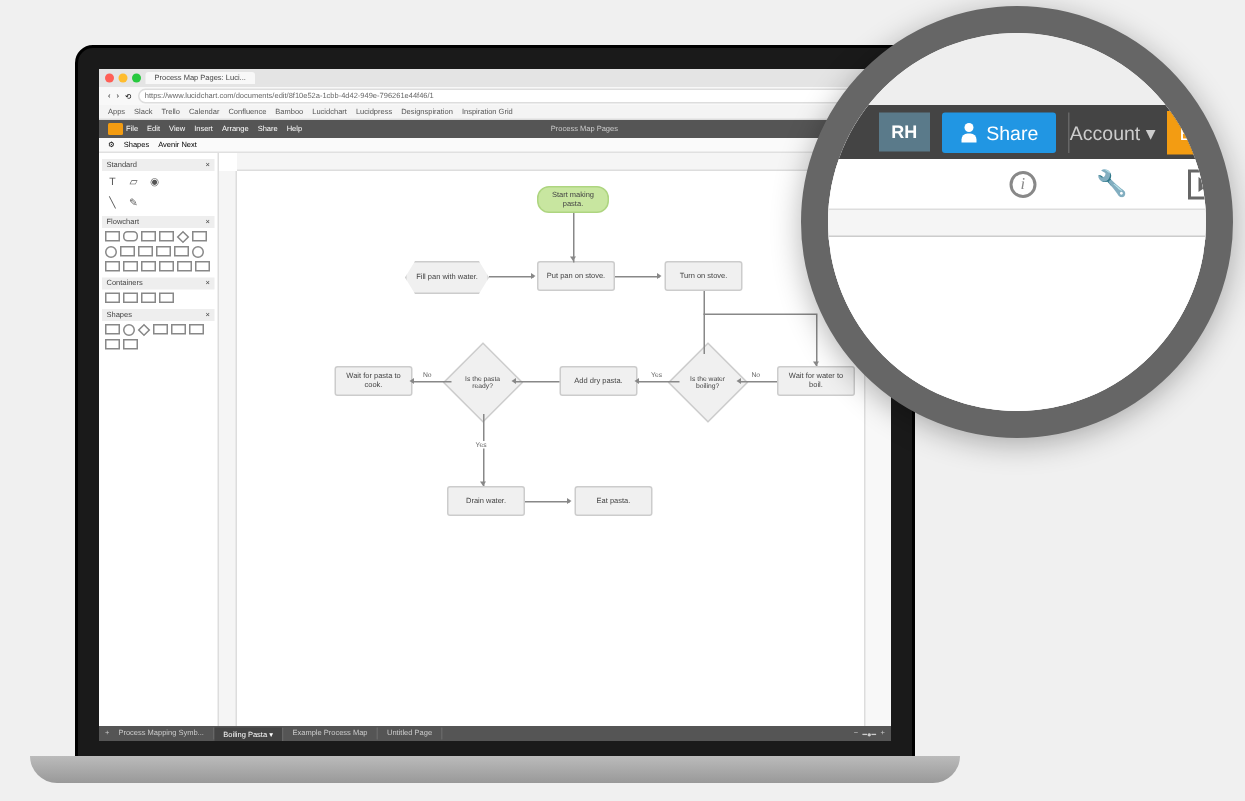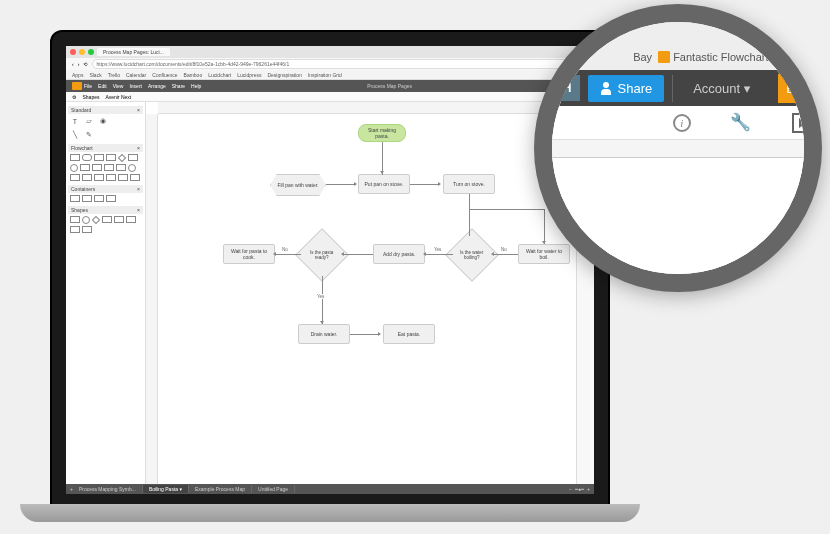--- a/index.html
+++ b/index.html
@@ -76,21 +76,21 @@
 
 
 .magnify-wrap { position: absolute; right: 8px; top: 4px; width: 288px; height: 288px; border-radius: 50%; background: #fff; border: 18px solid #666; box-shadow: 0 4px 20px rgba(0,0,0,0.3); overflow: hidden; }
 .magnify { width: 100%; height: 100%; position: relative; background: #eee; }
 .mag-top { position: absolute; top: 22px; left: -20px; right: -20px; background: #eee; height: 26px; display: flex; align-items: center; justify-content: flex-end; padding-right: 50px; font-size: 11px; gap: 6px; }
 .bm-item { display: flex; align-items: center; gap: 3px; color: #555; }
 .bm-icon { width: 12px; height: 12px; background: #f39c12; border-radius: 1px; }
 .mag-bar { position: absolute; top: 48px; left: -20px; right: -20px; height: 36px; background: #444; display: flex; align-items: center; justify-content: flex-end; gap: 8px; padding-right: 8px; }
 .rh-badge { background: #5a7a8a; color: #fff; padding: 6px 8px; font-size: 12px; font-weight: bold; }
 .share-btn { background: #2196e3; color: #fff; padding: 6px 12px; font-size: 13px; display: flex; align-items: center; gap: 5px; border-radius: 2px; }
-.account-btn { color: #ccc; font-size: 13px; padding: 6px 20px; border-left: 1px solid #666; }
+.account-btn { color: #ccc; font-size: 13px; padding: 6px 0; border-left: 1px solid #666; }
 .exit-btn { background: #f39c12; color: #fff; padding: 7px 8px; font-size: 13px; }
 .mag-tools { position: absolute; top: 84px; left: -20px; right: -20px; height: 34px; background: #fff; border-bottom: 1px solid #ddd; display: flex; align-items: center; justify-content: flex-end; padding-right: 12px; gap: 40px; }
 .info-ic { width: 18px; height: 18px; border: 2px solid #888; border-radius: 50%; display: flex; align-items: center; justify-content: center; font-size: 11px; color: #888; font-style: italic; font-family: serif; }
 .wrench-ic { font-size: 17px; color: #888; }
 .play-ic { width: 20px; height: 20px; border: 2px solid #666; display: flex; align-items: center; justify-content: center; }
 .play-ic::after { content: ''; border-left: 7px solid #666; border-top: 5px solid transparent; border-bottom: 5px solid transparent; }
 .mag-ruler { position: absolute; top: 118px; left: -20px; right: -20px; height: 18px; background: #f5f5f5; border-bottom: 1px solid #ccc; }
 .mag-canvas { position: absolute; top: 136px; left: 0; right: 0; bottom: 0; background: #fff; }
 .person-ic { width: 13px; height: 13px; position: relative; }
 .person-ic::before { content: ''; position: absolute; top: 0; left: 3px; width: 6px; height: 6px; background: #fff; border-radius: 50%; }
@@ -295,29 +295,20 @@
       <span>+</span>
     </div>
   </div>
 
 </div>
 </div>
 <div class="laptop-base"></div>
 
 <div class="magnify-wrap">
   <div class="magnify">
-    <div class="mag-top">
-      <div class="bm-item">
-          <span>Bay</span>
-        </div>
-      <div class="bm-item">
-          <div class="bm-icon"></div>
-          <span>Fantastic Flowcharts</span>
-        </div>
-    </div>
     <div class="mag-bar">
       <div class="rh-badge">RH</div>
       <div class="share-btn">
         <div class="person-ic"></div>
         <span>Share</span>
       </div>
       <div class="account-btn"><span>Account</span> ▾</div>
       <div class="exit-btn">Exit</div>
     </div>
     <div class="mag-tools">

